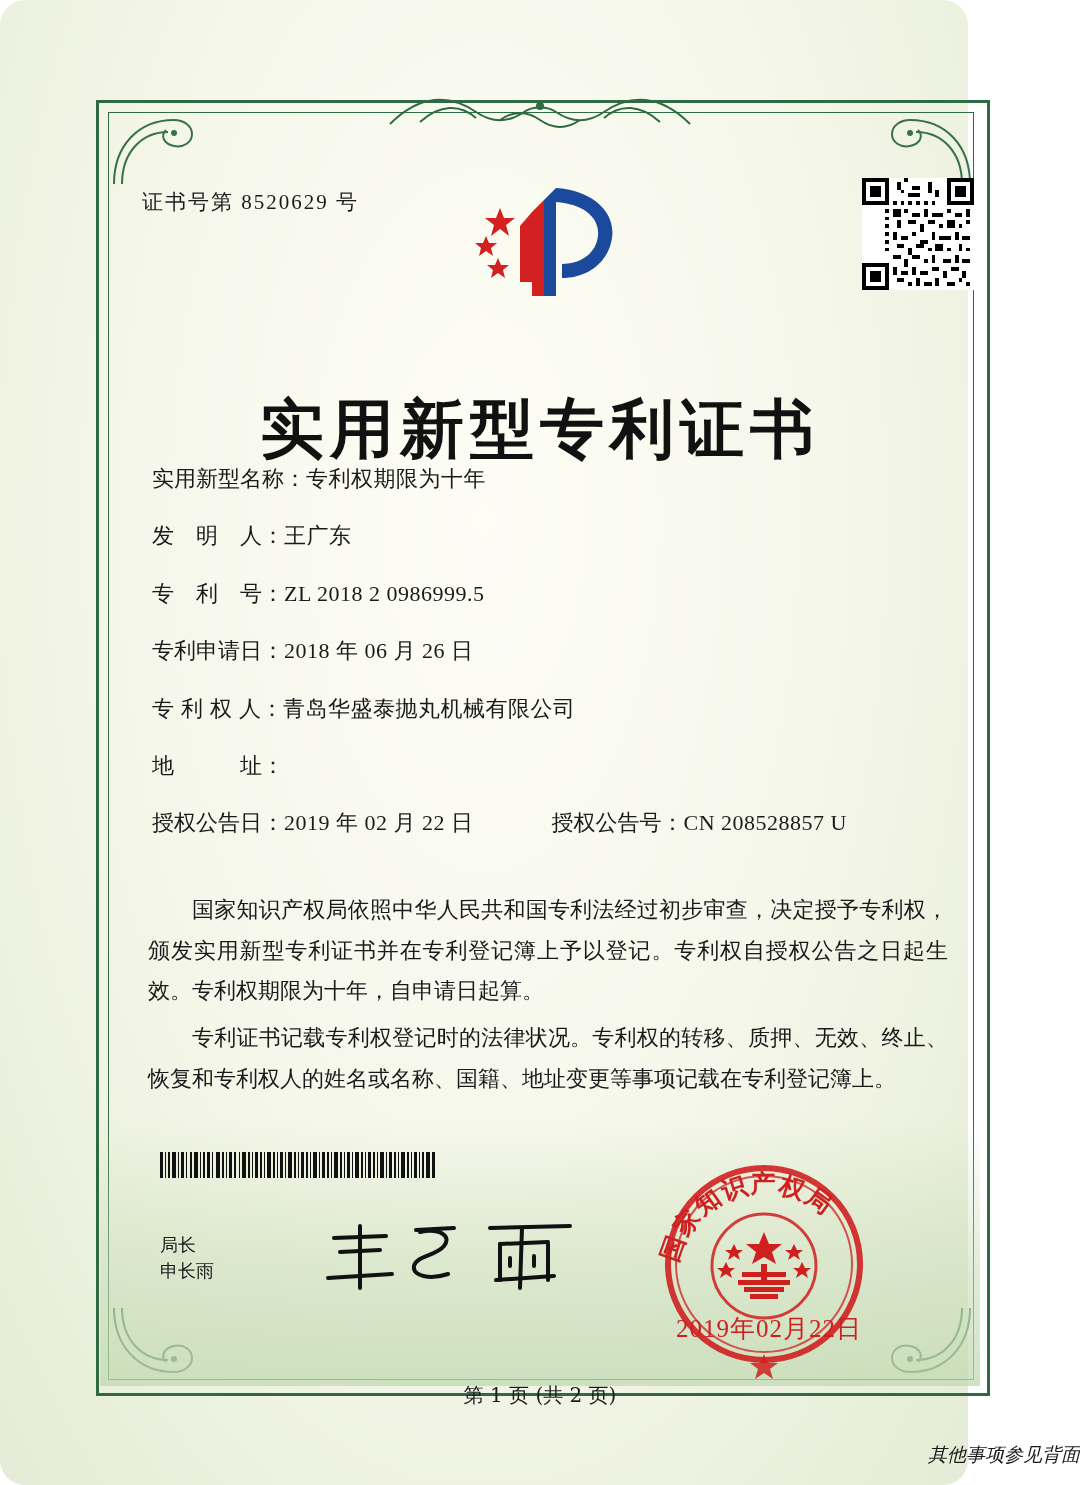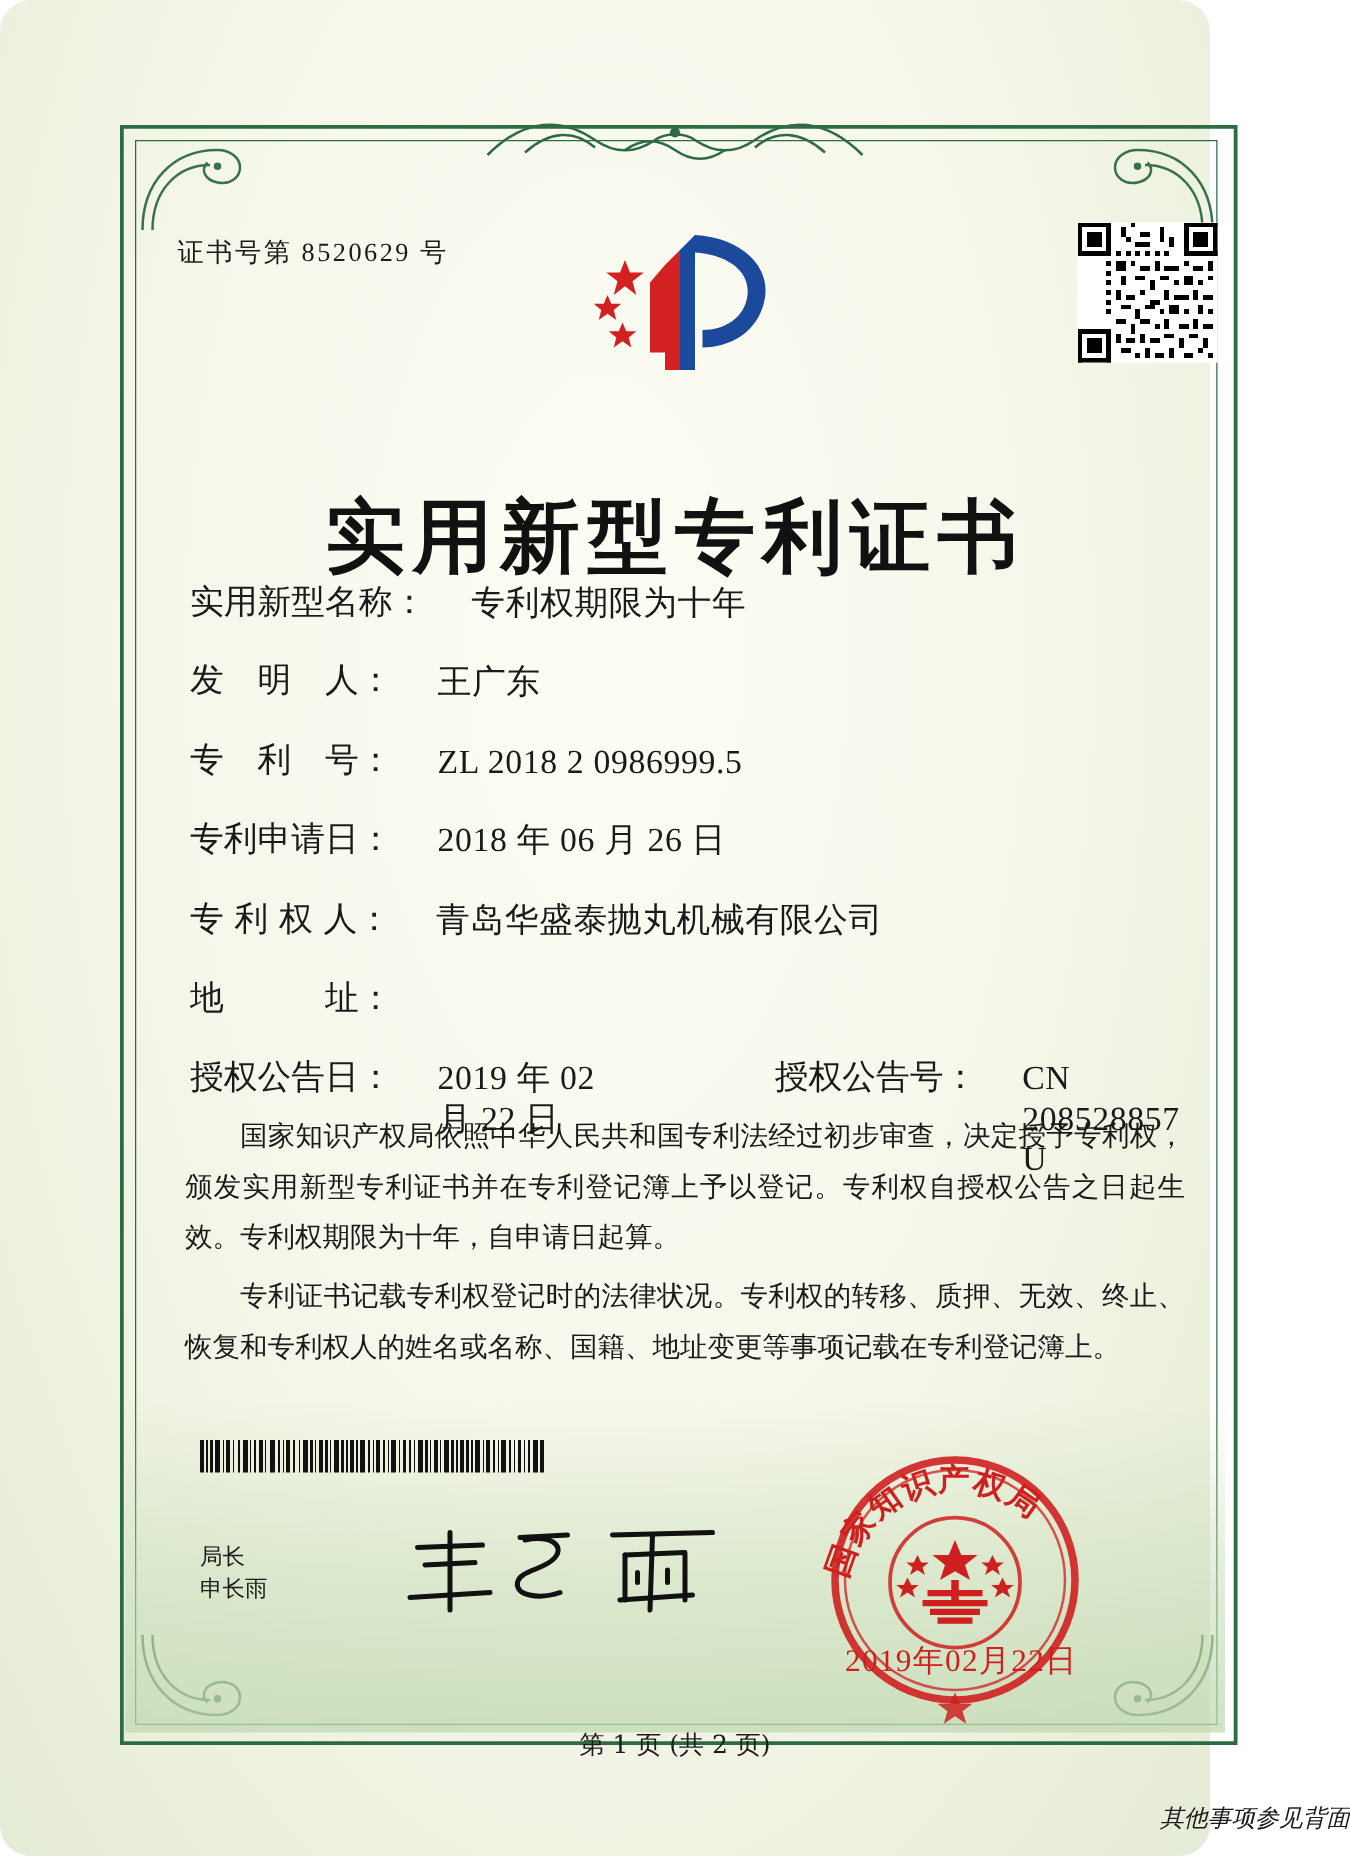--- a/index.html
+++ b/index.html
@@ -120,25 +120,24 @@
   }
 
   
   .fields {
     position: absolute;
     left: 152px; top: 466px;
     width: 800px;
   }
   .field-row {
     display: flex;
-    align-items: flex-start;
+    align-items: flex-end;
     margin-bottom: 31px;
-    font-size: 27px;
+    font-size: 22px;
     line-height: 1.2;
-    gap: 36px;
   }
   .field-label {
     white-space: pre;
     font-family: "DejaVu Serif", "Liberation Serif", serif;
   }
   .field-value {
     font-family: "Liberation Serif", "DejaVu Serif", serif;
     letter-spacing: .5px;
   }
   .field-row.dual .second-label {

